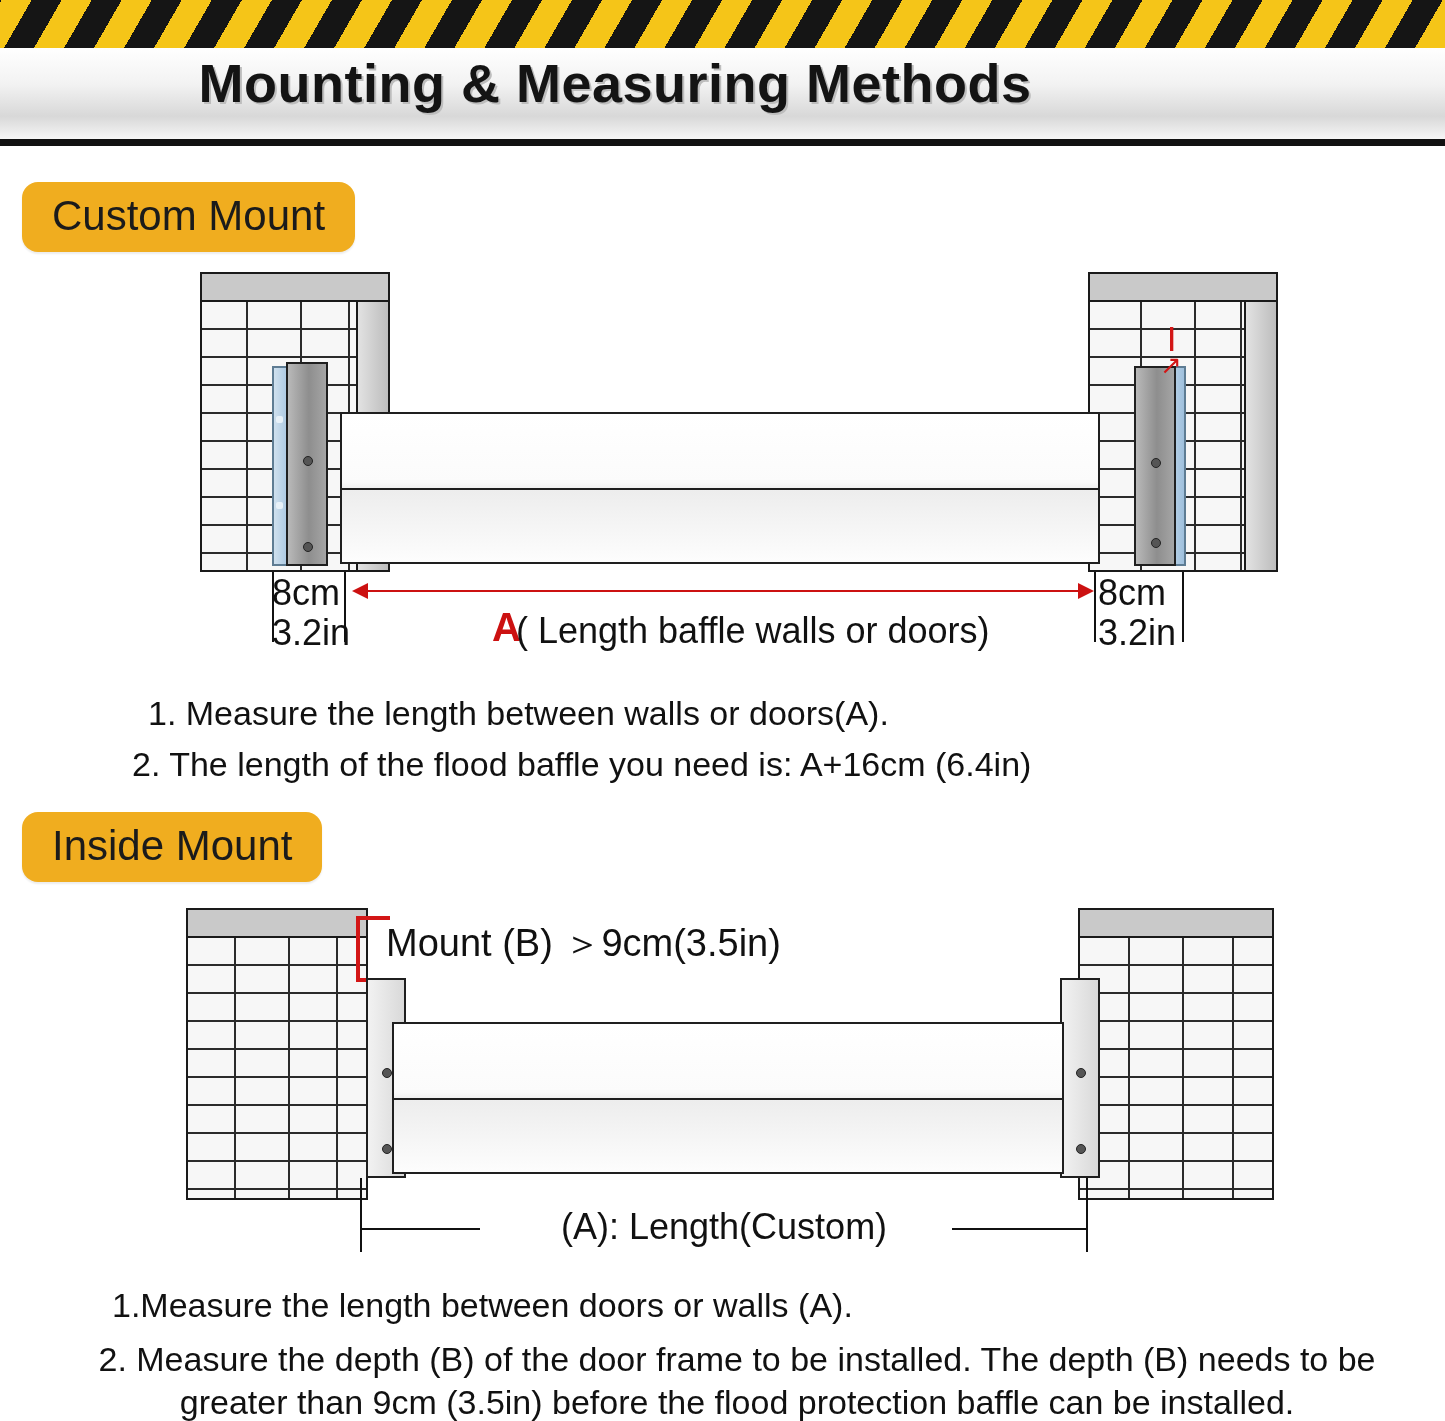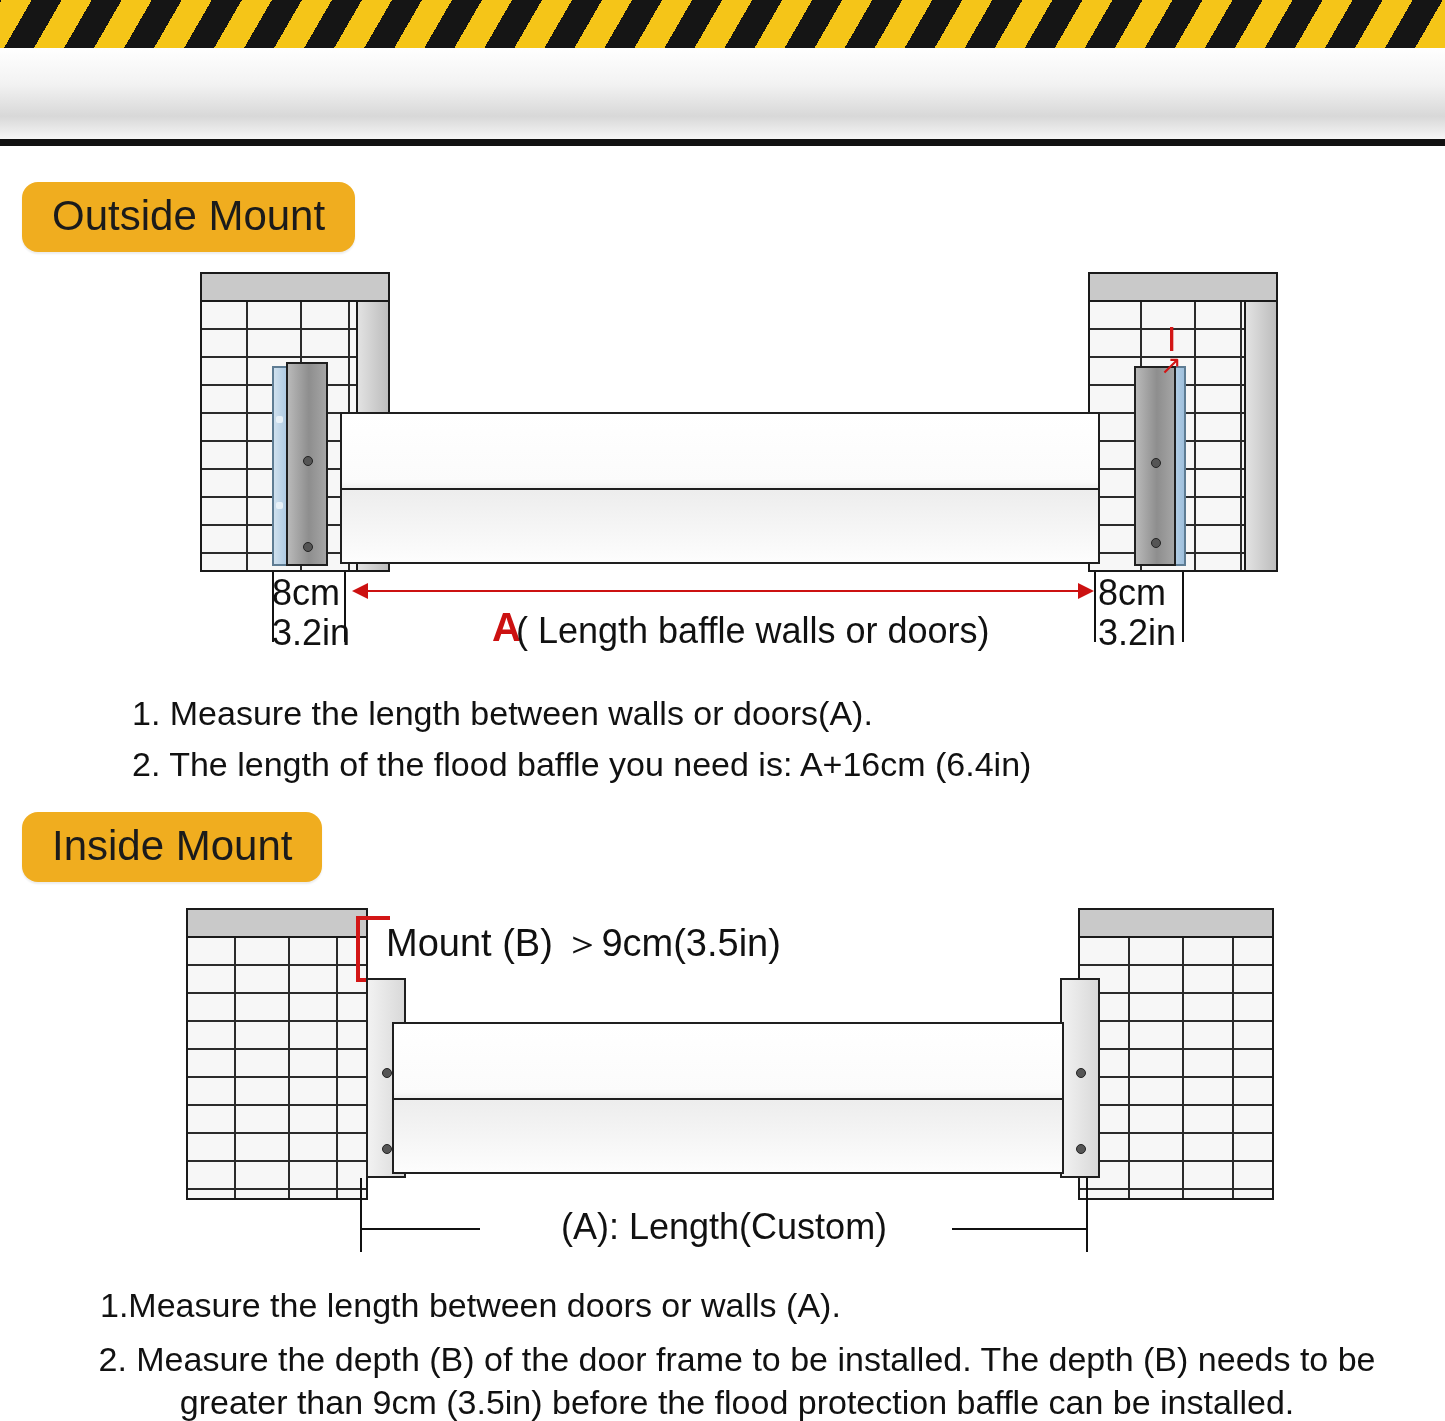--- a/index.html
+++ b/index.html
@@ -224,23 +224,24 @@
     font-size: 26px;
     line-height: 1;
   }
 </style>
 </head>
 <body>
 
 <div class="banner">
   <div class="hazard-strip"></div>
   <div class="banner-plate"></div>
-</div>
-
-<div class="pill" id="pill-outside">Outside Mount</div>
+  <div class="banner-title">Mounting &amp; Measuring Methods</div>
+</div>
+
+<div class="pill" id="pill-outside">Custom Mount</div>
 
 <div class="wall" style="left:200px; top:272px; width:190px; height:300px;">
   <div class="cap"></div>
   <div class="face" style="top:28px; height:272px;">
     <div class="brickcol" style="left:44px;"></div>
     <div class="brickcol" style="left:98px;"></div>
     <div class="brickcol" style="left:146px;"></div>
   </div>
   <div class="side" style="left:156px; top:28px; height:272px;"></div>
 </div>
@@ -287,21 +288,21 @@
 <div class="arrow-r" style="left:1078px; top:583px;"></div>
 
 <div class="txt" style="left:272px; top:572px;">8cm</div>
 <div class="txt" style="left:272px; top:612px;">3.2in</div>
 <div class="txt" style="left:1098px; top:572px;">8cm</div>
 <div class="txt" style="left:1098px; top:612px;">3.2in</div>
 
 <div class="label-A" style="left:492px; top:605px;">A</div>
 <div class="txt" style="left:516px; top:610px;">( Length baffle walls or doors)</div>
 
-<div class="note" style="left:132px; top:694px;">1. Measure the length between walls or doors(A).</div>
+<div class="note" style="left:148px; top:694px;">1. Measure the length between walls or doors(A).</div>
 <div class="note" style="left:132px; top:745px;">2. The length of the flood baffle you need is: A+16cm (6.4in)</div>
 
 <div class="pill" id="pill-inside">Inside Mount</div>
 
 <div class="wall" style="left:186px; top:908px; width:182px; height:292px;">
   <div class="cap"></div>
   <div class="face" style="top:28px; height:264px;">
     <div class="brickcol" style="left:46px;"></div>
     <div class="brickcol" style="left:100px;"></div>
     <div class="brickcol" style="left:148px;"></div>
@@ -330,14 +331,14 @@
 </div>
 
 <div class="baffle" style="left:392px; top:1022px; width:672px; height:152px;"></div>
 
 <div class="tick" style="left:360px; top:1178px; height:74px;"></div>
 <div class="tick" style="left:1086px; top:1178px; height:74px;"></div>
 <div class="dimline-blk" style="left:360px; top:1228px; width:120px;"></div>
 <div class="dimline-blk" style="left:952px; top:1228px; width:134px;"></div>
 <div class="txt" style="left:534px; top:1206px;margin-left:27px;">(A): Length(Custom)</div>
 
-<div class="note" style="left:100px; top:1286px;">1.Measure the length between doors or walls (A).</div>
+<div class="note" style="left:112px; top:1286px;">1.Measure the length between doors or walls (A).</div>
 <div class="note-wrap" style="left:92px; top:1338px; width:1290px; text-align:center;">2. Measure the depth (B) of the door frame to be installed. The depth (B) needs to be greater than 9cm (3.5in) before the flood protection baffle can be installed.</div>
 
 </body></html>

